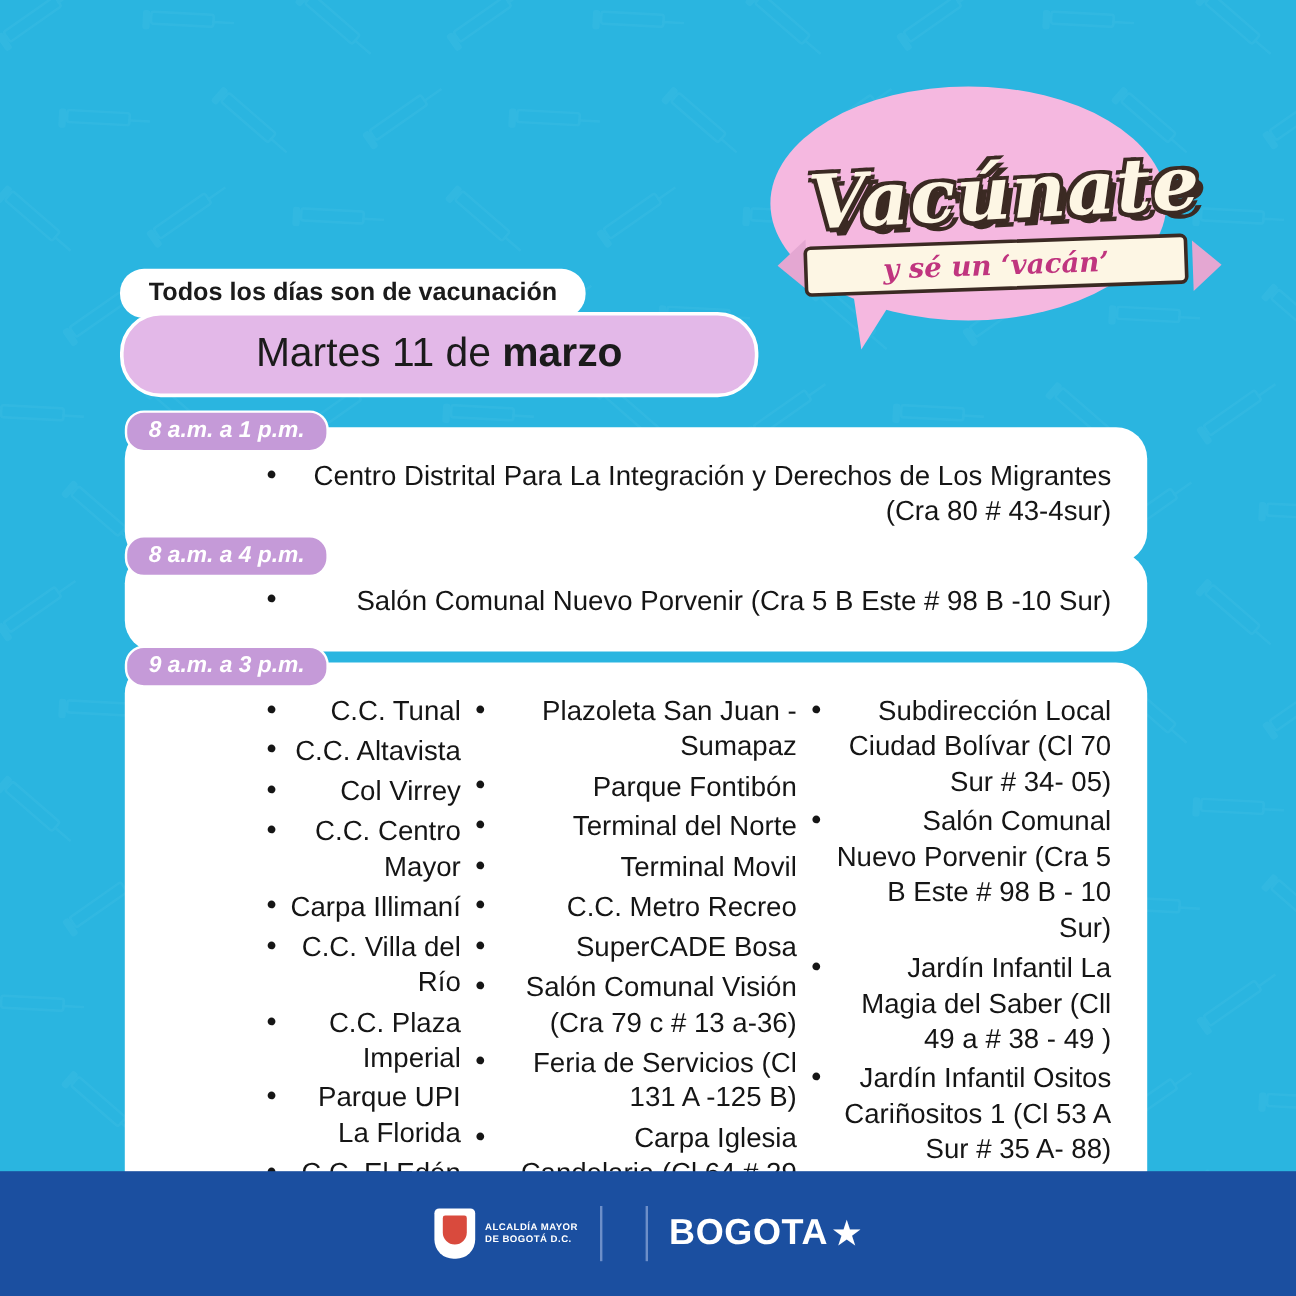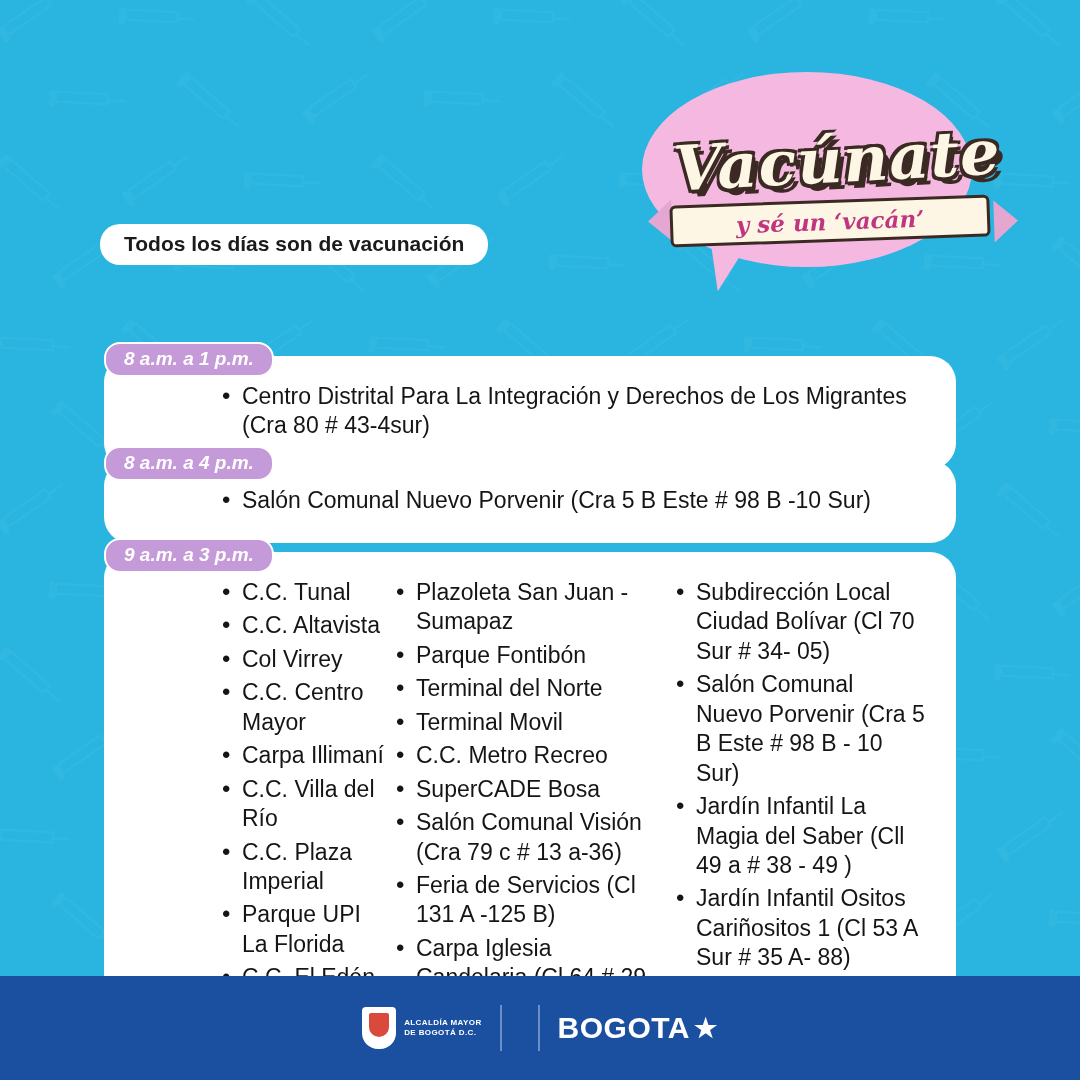--- a/index.html
+++ b/index.html
@@ -147,21 +147,21 @@
     color: #ffffff;
     z-index: 3;
   }
   .card {
     position: relative;
     margin-top: 14px;
     background: #ffffff;
     border-radius: 26px;
     padding: 26px 30px 24px 30px;
   }
-  ul { list-style: none; }
+  ul { list-style: none; text-align: right; }
   li {
     position: relative;
     padding-left: 22px;
     font-size: 23px;
     line-height: 1.28;
     color: #151515;
     margin-bottom: 4px;
   }
   li::before {
     content: "•";
@@ -351,20 +351,23 @@
     <div class="bubble-tail"></div>
     <div class="logo-title">Vacúnate</div>
     <div class="ribbon-notch left"></div>
     <div class="ribbon-notch right"></div>
     <div class="logo-ribbon">
       <span>y sé un ‘vacán’</span>
     </div>
   </div>
 
   <div class="kicker">Todos los días son de vacunación</div>
+  <div class="date-pill">
+    <span>Martes 11 de </span><b>marzo</b>
+  </div>
 
   <div class="section" style="top:342px;">
     <div class="sec-label">8 a.m. a 1 p.m.</div>
     <div class="card">
       <div class="cols">
         <div class="col" style="padding-left:86px;">
           <ul>
             <li>Centro Distrital Para La Integración y Derechos de Los Migrantes (Cra 80 # 43-4sur)</li>
           </ul>
         </div>

